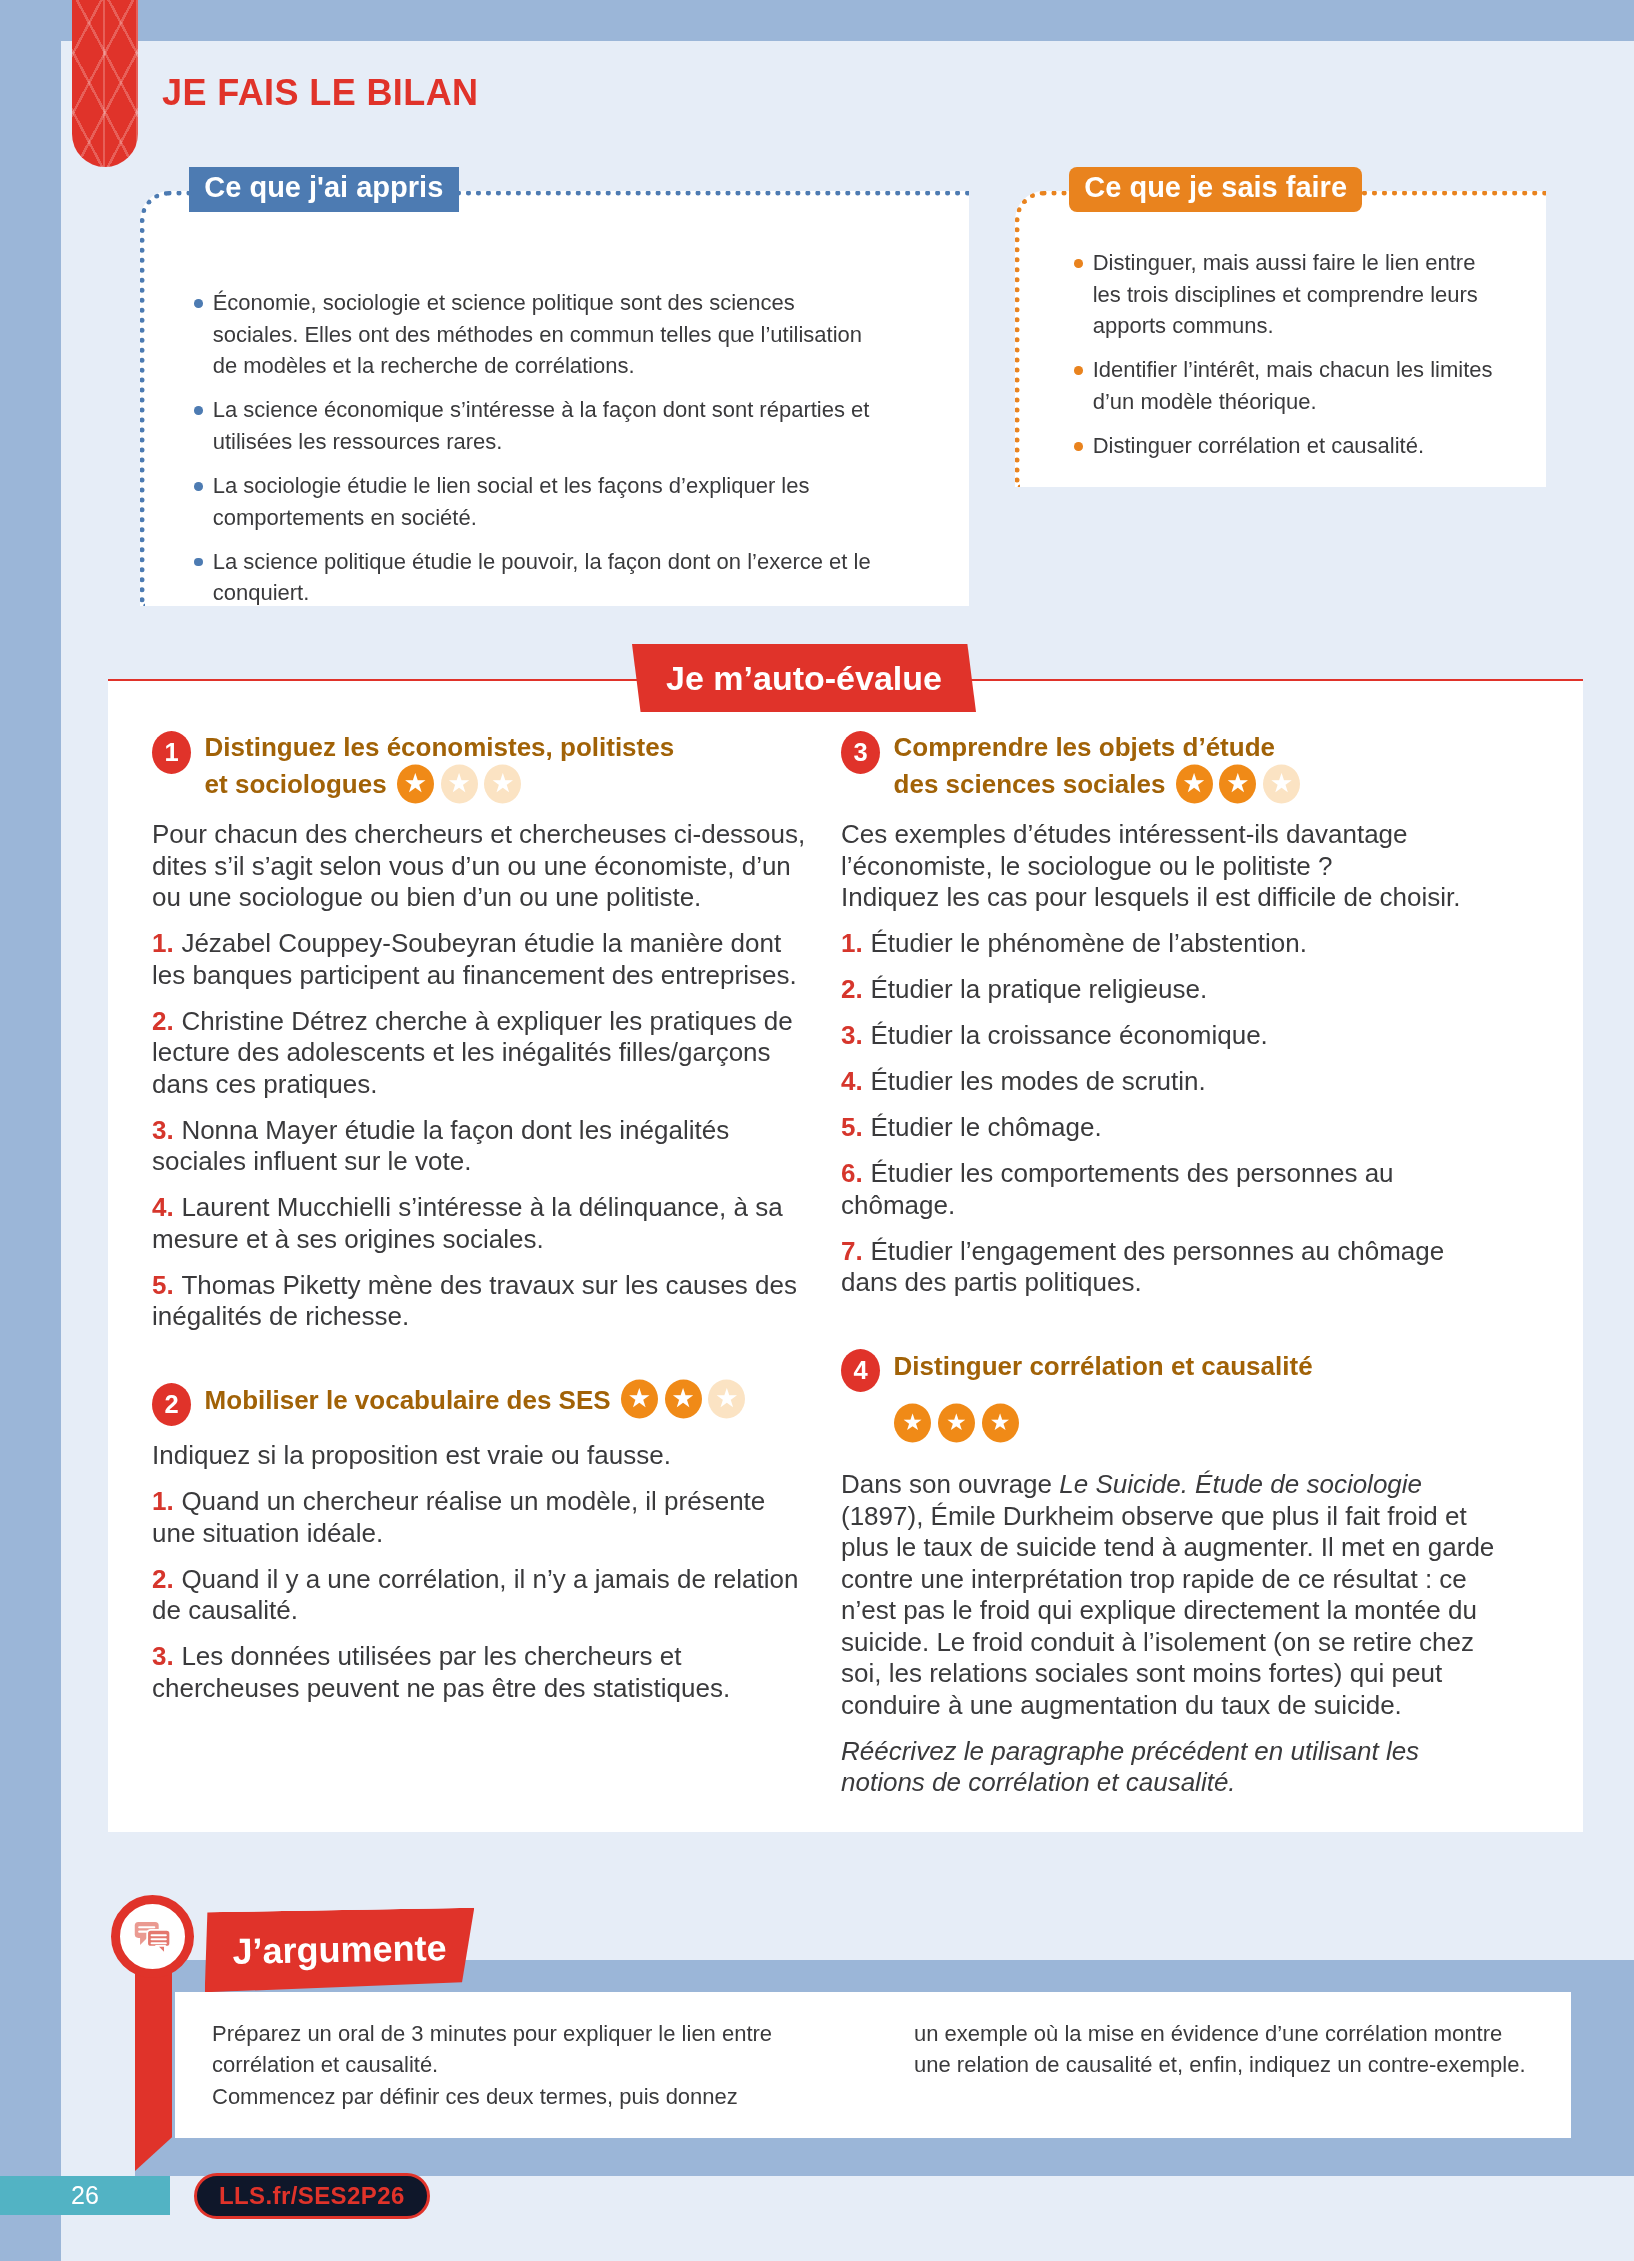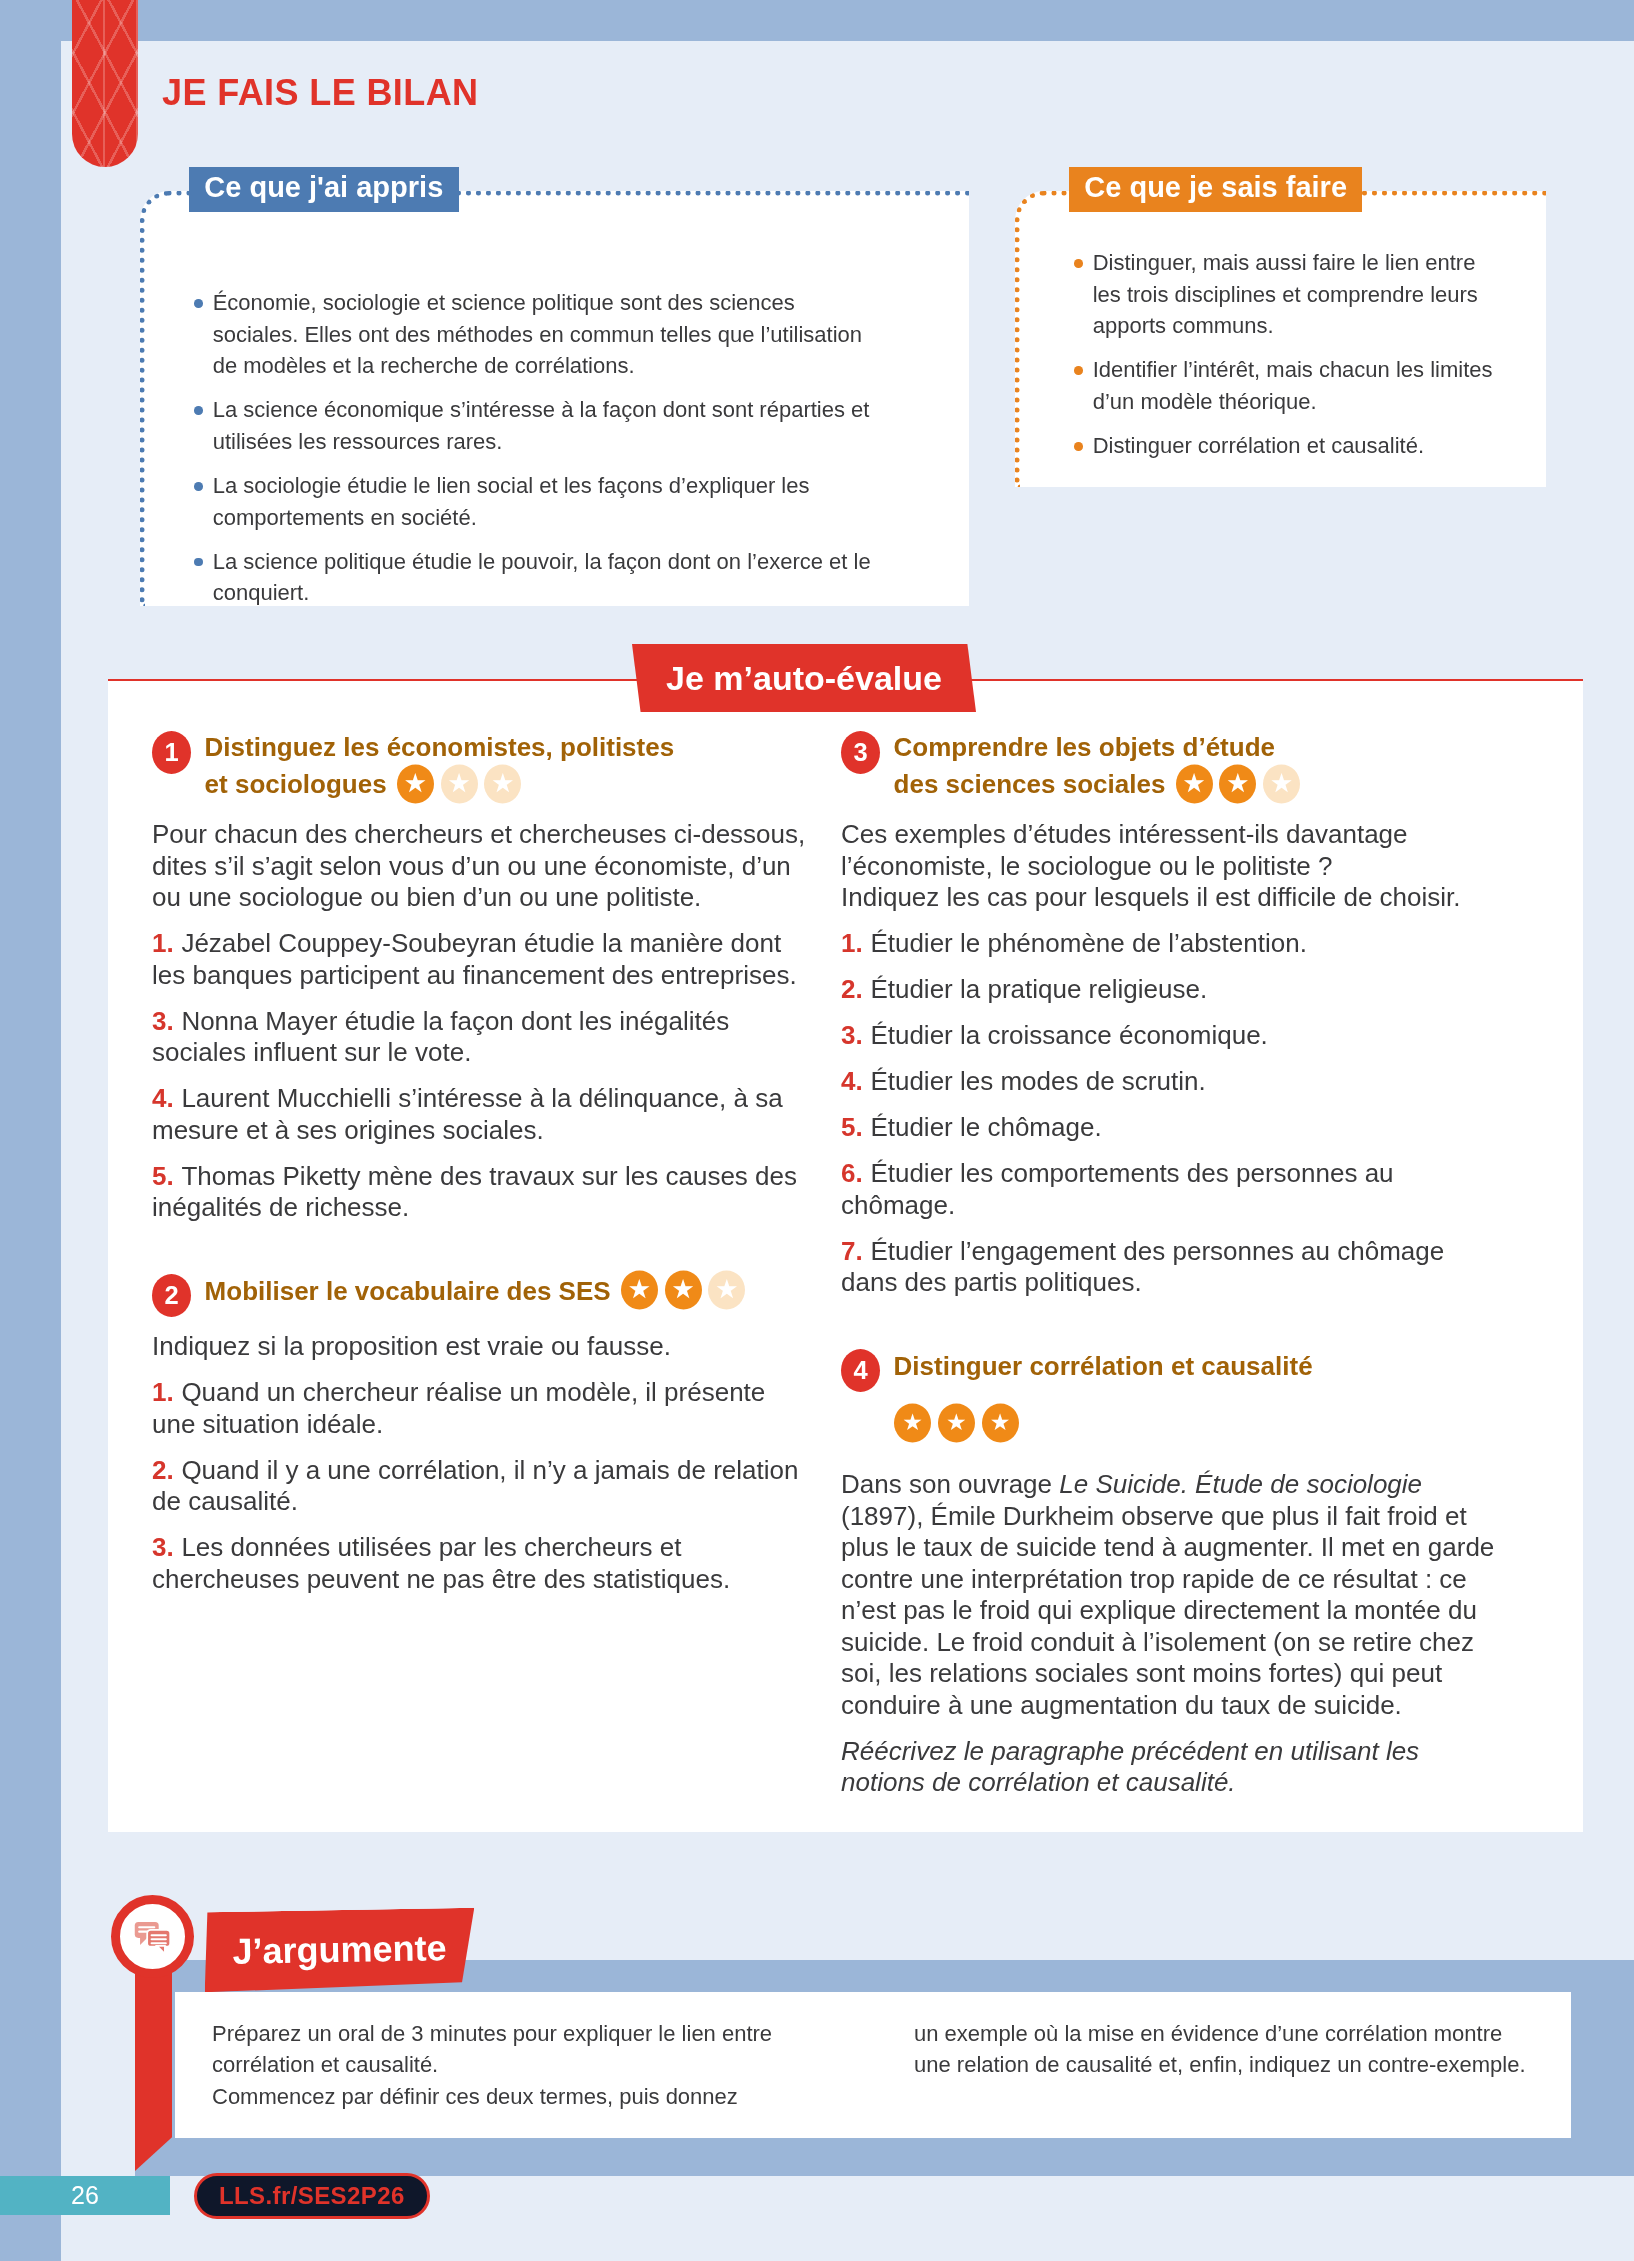--- a/index.html
+++ b/index.html
@@ -16,21 +16,21 @@
       var(--red,#e0332a);}
   .page-title{position:absolute;left:162px;top:72px;font-size:36px;font-weight:bold;color:var(--red,#e0332a);letter-spacing:0.4px;}
   
   .panel{position:absolute;background:#fff;}
   .learned-panel{left:140px;top:191px;width:824px;height:410px;border-top:5.1px dotted var(--blue_header,#4d7bb2);
     border-left:5.1px dotted var(--blue_header,#4d7bb2);border-top-left-radius:29px;}
   .skills-panel{left:1015px;top:191px;width:526px;height:291px;border-top:5.1px dotted var(--orange_header,#e9831e);
     border-left:5.1px dotted var(--orange_header,#e9831e);border-top-left-radius:29px;}
   .box-header{position:absolute;font-size:29px;font-weight:bold;color:#fff;padding:4.3px 15.3px 7.7px;white-space:nowrap;}
   .learned-header{left:189px;top:167px;background:var(--blue_header,#4d7bb2);}
-  .skills-header{left:1069px;top:167px;background:var(--orange_header,#e9831e);}
+  .skills-header{left:1069px;top:167px;background:var(--orange_header,#e9831e);border-radius:8px;}
   .bullets{position:absolute;}
   .learned-bullets{left:194px;top:247px;width:681px;margin-top:40px;}
   .skills-bullets{left:1074px;top:247px;width:434px;}
   .bullet{display:flex;margin-bottom:12.8px;font-size:22px;line-height:31.5px;}
   .dot{flex:0 0 auto;width:8.5px;height:8.5px;border-radius:50%;margin:12px 10.2px 0 0;}
   .learned-bullets .dot{background:var(--blue_header,#4d7bb2);}
   .skills-bullets .dot{background:var(--orange_header,#e9831e);}
   
   .eval-line{position:absolute;left:108px;top:679px;width:1475px;height:5.1px;background:var(--red,#e0332a);}
   .eval-panel{left:108px;top:681px;width:1475px;height:1151px;}
@@ -139,20 +139,21 @@
           <span>et sociologues</span><span class="stars">
               <span class="star" data-state="filled"></span>
               <span class="star" data-state="pale"></span>
               <span class="star" data-state="pale"></span>
             </span>
         </div>
       </div>
     </div>
     <p class="body">Pour chacun des chercheurs et chercheuses ci-dessous, dites s’il s’agit selon vous d’un ou une économiste, d’un ou une sociologue ou bien d’un ou une politiste.</p>
     <p class="item"><span class="inum">1.</span><span>Jézabel Couppey-Soubeyran étudie la manière dont les banques participent au financement des entreprises.</span></p>
+    <p class="item"><span class="inum">2.</span><span>Christine Détrez cherche à expliquer les pratiques de lecture des adolescents et les inégalités filles/garçons dans ces pratiques.</span></p>
     <p class="item"><span class="inum">3.</span><span>Nonna Mayer étudie la façon dont les inégalités sociales influent sur le vote.</span></p>
     <p class="item"><span class="inum">4.</span><span>Laurent Mucchielli s’intéresse à la délinquance, à sa mesure et à ses origines sociales.</span></p>
     <p class="item"><span class="inum">5.</span><span>Thomas Piketty mène des travaux sur les causes des inégalités de richesse.</span></p>
 
     <div class="ex-header ex-block2">
       <span class="ex-badge">2</span>
       <div class="ex-title">
         <span>Mobiliser le vocabulaire des SES</span><span class="stars">
             <span class="star" data-state="filled"></span>
             <span class="star" data-state="filled"></span>

